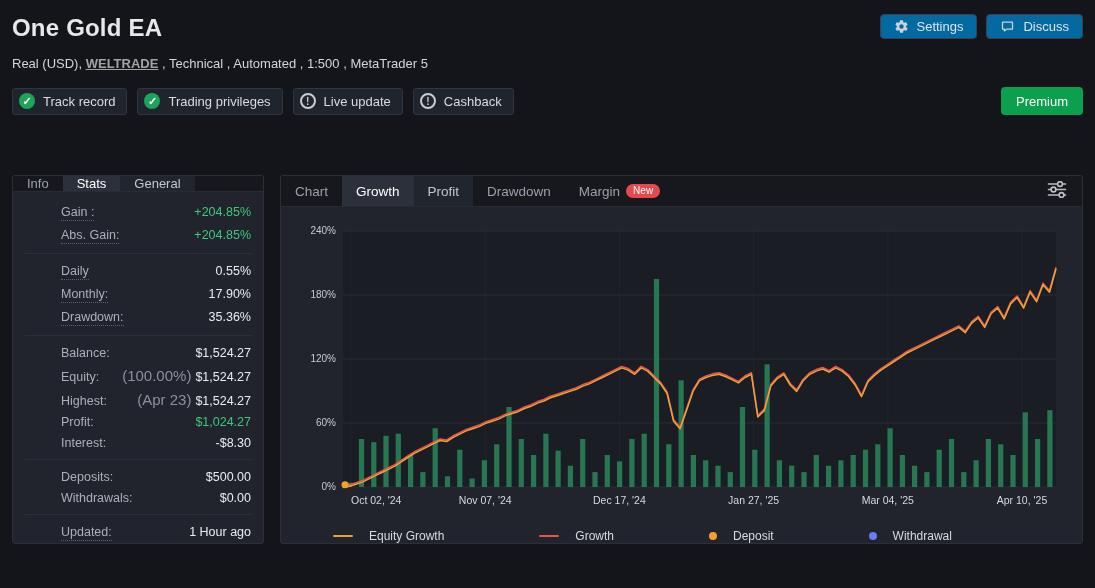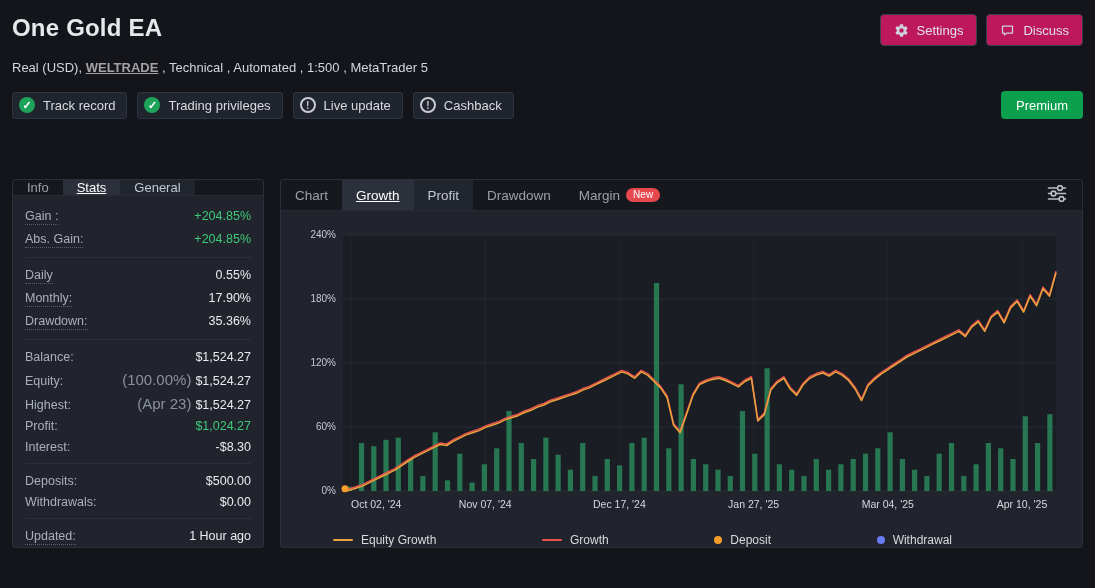--- a/index.html
+++ b/index.html
@@ -11,22 +11,22 @@
     overflow:hidden;
   }
   svg text { font-family:"Liberation Sans", sans-serif; }
 
   
   .header { display:flex; justify-content:space-between; align-items:flex-start; padding:14px 12px 0 12px; }
   .title { font-size:24px; font-weight:bold; letter-spacing:.2px; }
   .hbuttons { display:flex; gap:9px; }
   .hbtn {
     display:flex; align-items:center; gap:8px;
-    background:#be185d; border:1px solid #3a404c; border-radius:4px;
-    padding:6px 13px; font-size:13px; color:#dfe2e8; cursor:pointer; height:32px;
+    background:#0369a1; border:1px solid #3a404c; border-radius:4px;
+    padding:6px 13px; font-size:13px; color:#dfe2e8; cursor:pointer; height:25px;
   }
   .hicon { display:flex; align-items:center; }
 
   .subtitle { margin-top:14px; padding:0 12px; font-size:13px; color:#d2d5db; }
   .subtitle .link { text-decoration:underline; color:#a3a3a3; font-weight:bold; cursor:pointer; }
 
   
   .badge-row { display:flex; gap:10px; align-items:center; margin-top:16px; padding:0 12px; }
   .badge {
     display:flex; align-items:center; gap:8px;
@@ -49,45 +49,45 @@
   .right-panel { flex:1; display:flex; flex-direction:column;text-align:center; }
 
   .tabbar { display:flex; background:#16181e; border-bottom:1px solid #262b34; align-items:stretch; }
   .ltabs { height:34px; }
   .rtabs { height:37px; }
   .tab {
     display:inline-flex; align-items:center; gap:6px;
     padding:0 14px; font-size:13px; color:#9aa0ab; cursor:pointer;
   }
   .rtabs .tab { font-size:13.5px; }
-  .tab.active { background:#2b303b; color:#ffffff;text-decoration:underline; }
+  .tab.active { background:#2b303b; color:#ffffff; }
   .tab.shaded { background:#21252e; color:#c2c6ce; }
   .badge-new {
     background:#e5484d; color:#fff; font-size:10px; border-radius:9px;
     padding:2px 7px; line-height:1;
   }
   .filter-btn { margin-left:auto; display:flex; align-items:center; padding:0 15px; cursor:pointer; }
 
   
   .stats-body { padding:9px 12px 6px; }
-  .srow { display:flex; justify-content:space-between; align-items:baseline; padding:3.5px 0; font-size:12.5px; }
+  .srow { display:flex; justify-content:space-between; align-items:baseline; padding:3.5px 0; font-size:12.5px;margin-left:36px; }
   .lbl { color:#aab0ba; }
   .lbl.u { border-bottom:1px dotted #5a616d; padding-bottom:1px; cursor:help; }
   .val { color:#e9ebef; }
   .val.green { color:#3ec97a; }
   .pre { color:#8a909b; font-size:15px; margin-right:4px; }
   .sdivider { border-top:1px solid #2b303a; margin:6px 0; }
 
   
   .chart-wrap { padding:14px 16px 0 16px; }
   .legend-row {
     display:flex; justify-content:space-between; align-items:center;
     padding:8px 130px 0 52px; font-size:12px; color:#d7dade;
   }
-  .leg-item { display:flex; align-items:center; gap:8px; }
+  .leg-item { display:flex; align-items:center; gap:16px; }
   .sw-line { width:20px; height:2px; border-radius:1px; display:inline-block; }
   .sw-dot { width:8px; height:8px; border-radius:50%; display:inline-block; }
 </style>
 </head>
 <body>
 
 <div class="header">
   <div class="title">One Gold EA</div>
   <div class="hbuttons" id="header-buttons">
       <div class="hbtn">

